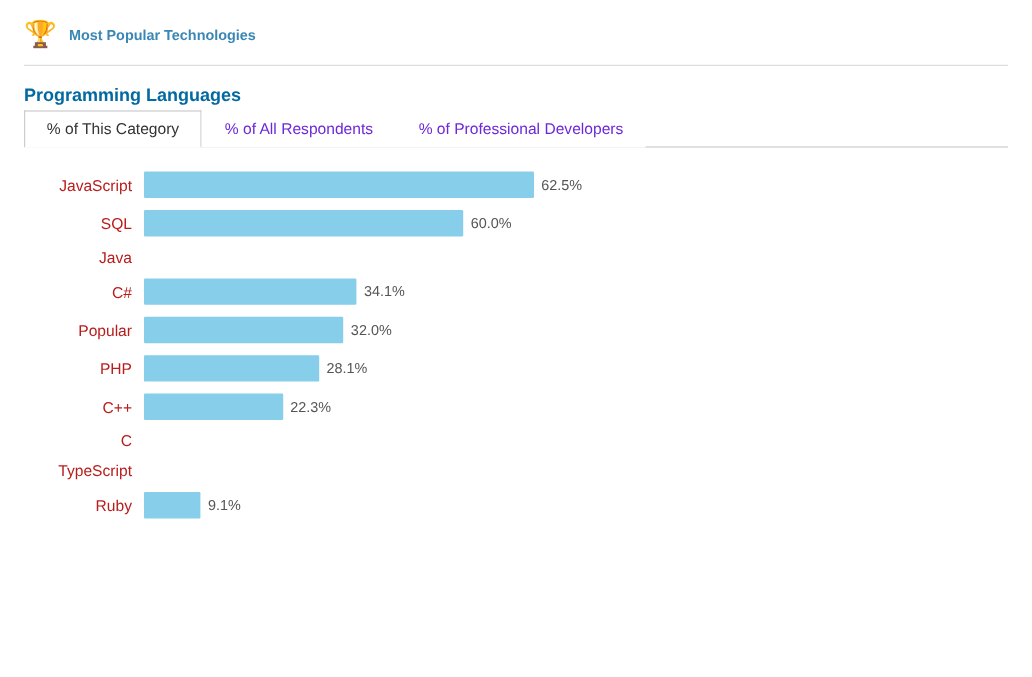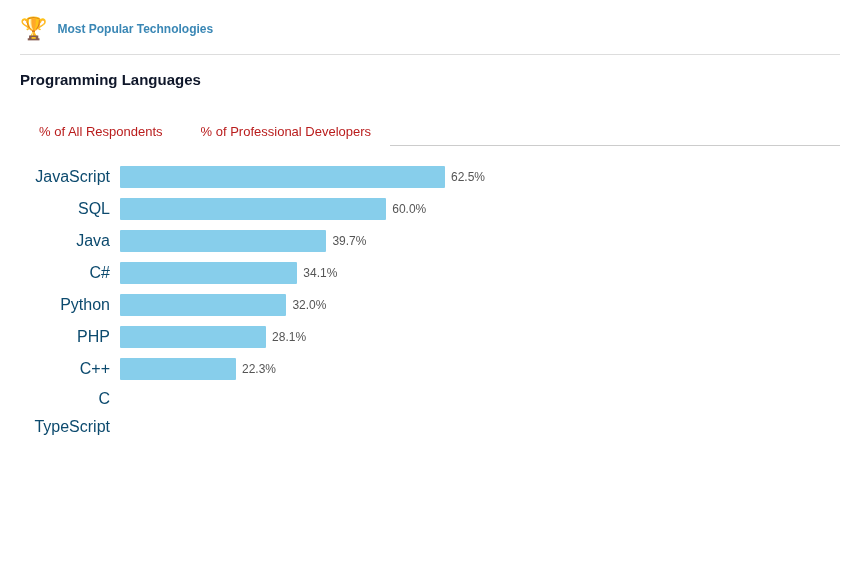--- a/index.html
+++ b/index.html
@@ -32,35 +32,35 @@
     }
 
     .trophy-icon {
       color: #c9933a;
       font-size: 22px;
     }
 
     .section-title {
       font-size: 15px;
       font-weight: bold;
-      color: #0f172a;
-      margin-bottom: 28px;
+      color: #0369a1;
+      margin-bottom: 4px;
     }
 
     .tabs {
       display: flex;
       border-bottom: 1px solid #ccc;
       margin-bottom: 20px;
     }
 
     .tab {
       padding: 7px 18px;
       cursor: pointer;
       font-size: 13px;
-      color: #b91c1c;
+      color: #6d28d9;
       border: 1px solid transparent;
       border-bottom: none;
       margin-bottom: -1px;
       background: #fff;
     }
 
     .tab.active {
       border-color: #ccc;
       border-bottom: 1px solid #fff;
       color: #333;
@@ -75,22 +75,22 @@
     .bar-row {
       display: flex;
       align-items: center;
       margin-bottom: 10px;
     }
 
     .bar-label {
       width: 90px;
       text-align: right;
       padding-right: 10px;
-      font-size: 16px;
-      color: #0c4a6e;
+      font-size: 13px;
+      color: #b91c1c;
       flex-shrink: 0;
     }
 
     .bar-container {
       flex: 1;
       display: flex;
       align-items: center;
       position: relative;
     }
 
@@ -113,20 +113,21 @@
 <div class="page">
 
   <div class="header">
     <span class="trophy-icon">🏆</span>
     <span class="header-title">Most Popular Technologies</span>
   </div>
 
   <div class="section-title">Programming Languages</div>
 
   <div class="tabs">
+    <div class="tab active">% of This Category</div>
     <div class="tab">% of All Respondents</div>
     <div class="tab">% of Professional Developers</div>
   </div>
 
   <div class="chart-area">
 
   <div class="bar-row">
         <div class="bar-label">JavaScript</div>
         <div class="bar-container">
           <div class="bar" style="width: 325px;"></div>
@@ -135,34 +136,30 @@
       </div>
       <div class="bar-row">
         <div class="bar-label">SQL</div>
         <div class="bar-container">
           <div class="bar" style="width: 266.24px;"></div>
           <span class="bar-value">60.0%</span>
         </div>
       </div>
       <div class="bar-row">
         <div class="bar-label">Java</div>
-        <div class="bar-container">
-          <div class="bar" style="width: 206.44px;"></div>
-          <span class="bar-value">39.7%</span>
-        </div>
       </div>
       <div class="bar-row">
         <div class="bar-label">C#</div>
         <div class="bar-container">
           <div class="bar" style="width: 177.32px;"></div>
           <span class="bar-value">34.1%</span>
         </div>
       </div>
       <div class="bar-row">
-        <div class="bar-label">Python</div>
+        <div class="bar-label">Popular</div>
         <div class="bar-container">
           <div class="bar" style="width: 166.4px;"></div>
           <span class="bar-value">32.0%</span>
         </div>
       </div>
       <div class="bar-row">
         <div class="bar-label">PHP</div>
         <div class="bar-container">
           <div class="bar" style="width: 146.12px;"></div>
           <span class="bar-value">28.1%</span>
@@ -174,15 +171,22 @@
           <div class="bar" style="width: 115.96px;"></div>
           <span class="bar-value">22.3%</span>
         </div>
       </div>
       <div class="bar-row">
         <div class="bar-label">C</div>
       </div>
       <div class="bar-row">
         <div class="bar-label">TypeScript</div>
       </div>
+      <div class="bar-row">
+        <div class="bar-label">Ruby</div>
+        <div class="bar-container">
+          <div class="bar" style="width: 47.32px;"></div>
+          <span class="bar-value">9.1%</span>
+        </div>
+      </div>
     </div>
 
 </div>
 
 </body></html>

